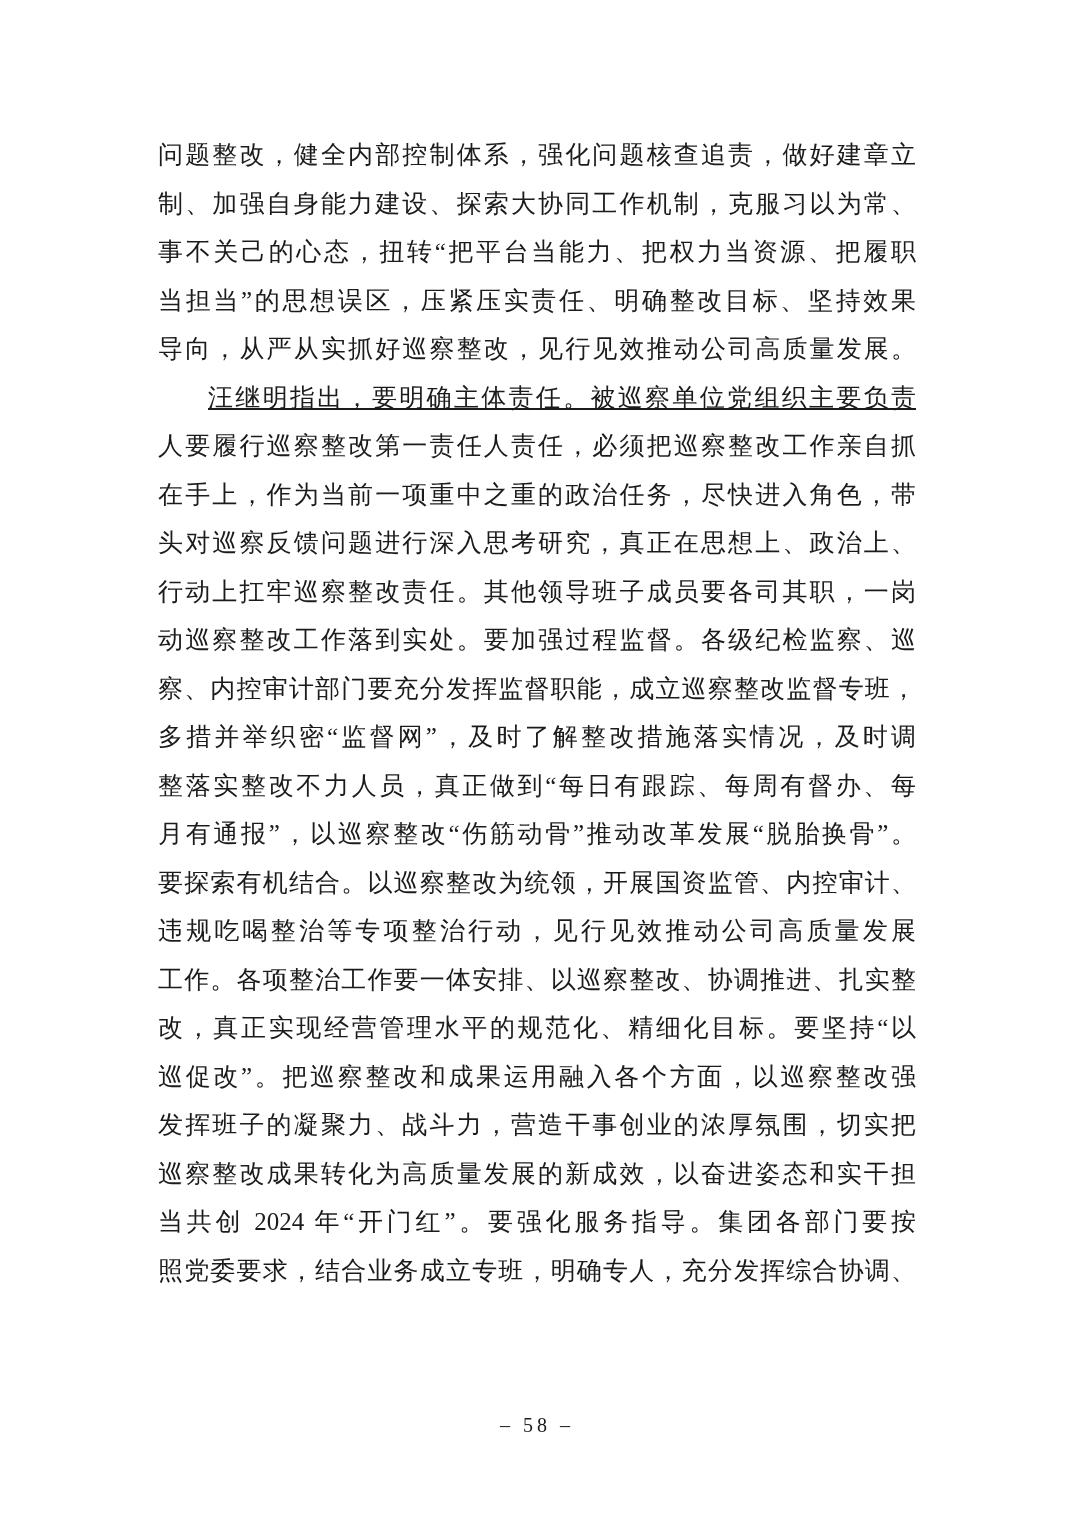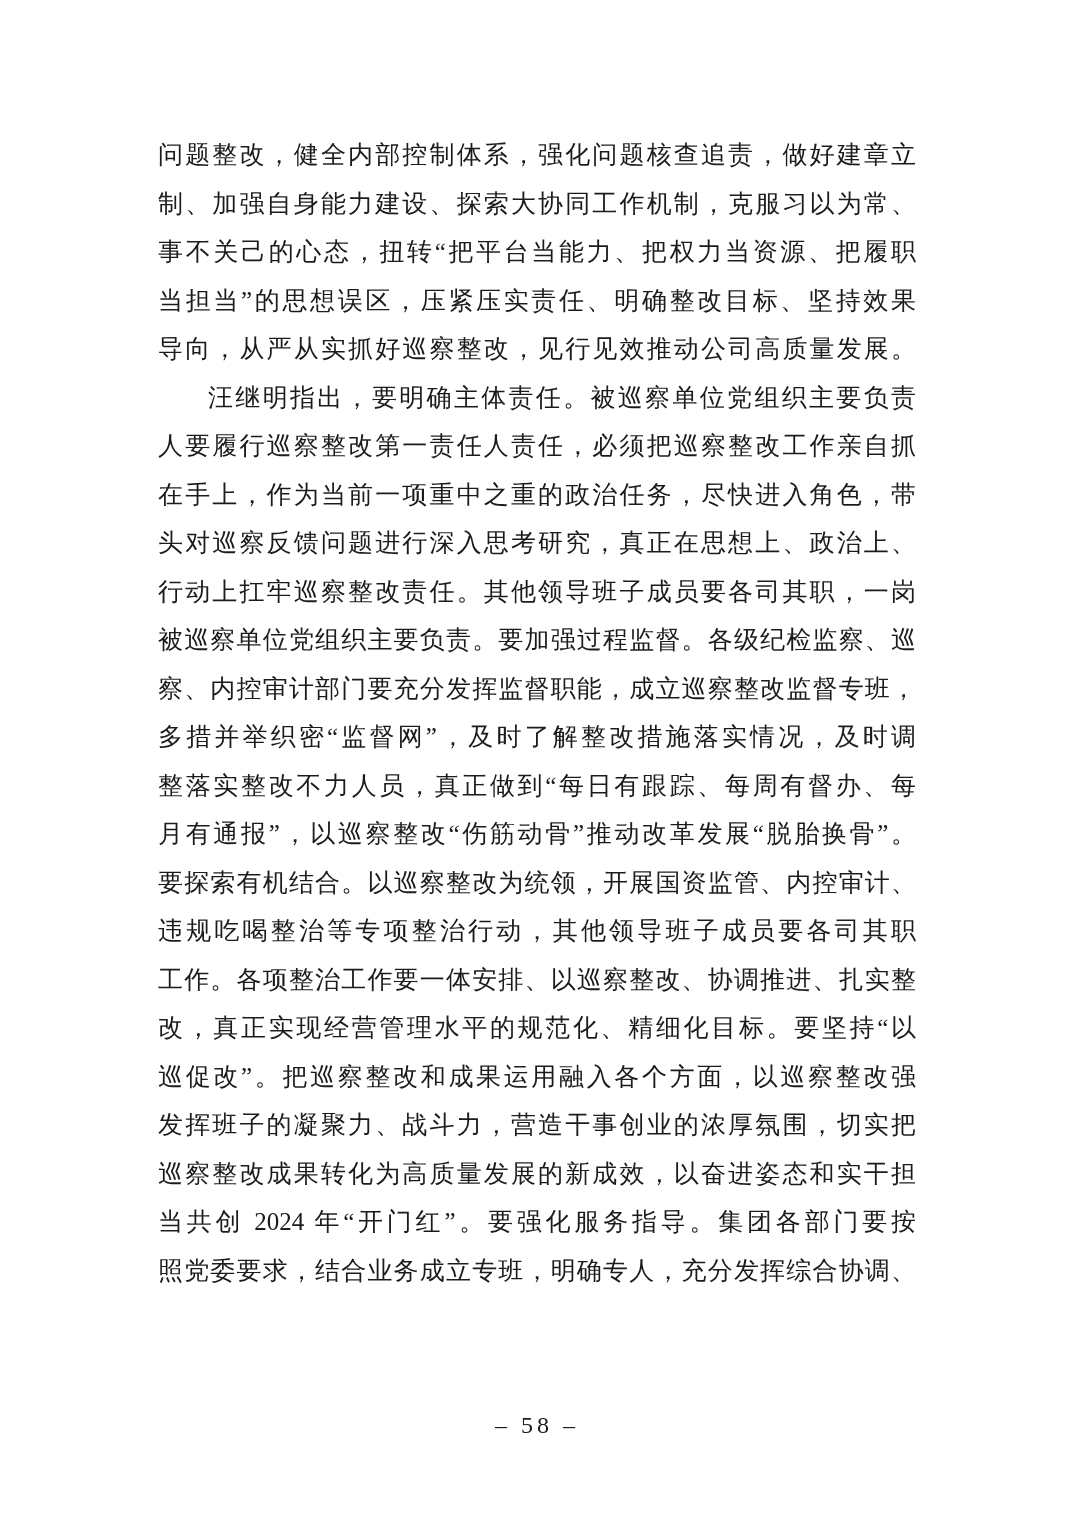--- a/index.html
+++ b/index.html
@@ -30,55 +30,56 @@
     font-size: 25px;
     line-height: 48.5px;
     height: 48.5px;
     text-align: justify;
     text-align-last: justify;
     white-space: nowrap;
     letter-spacing: 0;
   }
   .line.indent {
     text-indent: 2em;
+    text-decoration: underline;
   }
   .pagenum {
     position: absolute;
     top: 1408px;
     left: 0;
     width: 1074px;
     text-align: center;
-    font-size: 24px;
+    font-size: 20px;
     line-height: 34px;
     color: #1b1b1b;
     letter-spacing: 4px;
   }
 </style>
 </head>
 <body>
 
 <div class="page">
   <div class="content">
     <div class="line">问题整改，健全内部控制体系，强化问题核查追责，做好建章立</div>
     <div class="line">制、加强自身能力建设、探索大协同工作机制，克服习以为常、</div>
     <div class="line">事不关己的心态，扭转“把平台当能力、把权力当资源、把履职</div>
     <div class="line">当担当”的思想误区，压紧压实责任、明确整改目标、坚持效果</div>
     <div class="line">导向，从严从实抓好巡察整改，见行见效推动公司高质量发展。</div>
     <div class="line indent">汪继明指出，要明确主体责任。被巡察单位党组织主要负责</div>
     <div class="line">人要履行巡察整改第一责任人责任，必须把巡察整改工作亲自抓</div>
     <div class="line">在手上，作为当前一项重中之重的政治任务，尽快进入角色，带</div>
     <div class="line">头对巡察反馈问题进行深入思考研究，真正在思想上、政治上、</div>
     <div class="line">行动上扛牢巡察整改责任。其他领导班子成员要各司其职，一岗</div>
-    <div class="line">被巡察单位党组织主要负责。要加强过程监督。各级纪检监察、巡</div>
+    <div class="line">动巡察整改工作落到实处。要加强过程监督。各级纪检监察、巡</div>
     <div class="line">察、内控审计部门要充分发挥监督职能，成立巡察整改监督专班，</div>
     <div class="line">多措并举织密“监督网”，及时了解整改措施落实情况，及时调</div>
     <div class="line">整落实整改不力人员，真正做到“每日有跟踪、每周有督办、每</div>
     <div class="line">月有通报”，以巡察整改“伤筋动骨”推动改革发展“脱胎换骨”。</div>
     <div class="line">要探索有机结合。以巡察整改为统领，开展国资监管、内控审计、</div>
-    <div class="line">违规吃喝整治等专项整治行动，其他领导班子成员要各司其职</div>
+    <div class="line">违规吃喝整治等专项整治行动，见行见效推动公司高质量发展</div>
     <div class="line">工作。各项整治工作要一体安排、以巡察整改、协调推进、扎实整</div>
     <div class="line">改，真正实现经营管理水平的规范化、精细化目标。要坚持“以</div>
     <div class="line">巡促改”。把巡察整改和成果运用融入各个方面，以巡察整改强</div>
     <div class="line">发挥班子的凝聚力、战斗力，营造干事创业的浓厚氛围，切实把</div>
     <div class="line">巡察整改成果转化为高质量发展的新成效，以奋进姿态和实干担</div>
     <div class="line">当共创 2024 年“开门红”。要强化服务指导。集团各部门要按</div>
     <div class="line">照党委要求，结合业务成立专班，明确专人，充分发挥综合协调、</div>
   </div>
   <div class="pagenum">– 58 –</div>
 </div>

